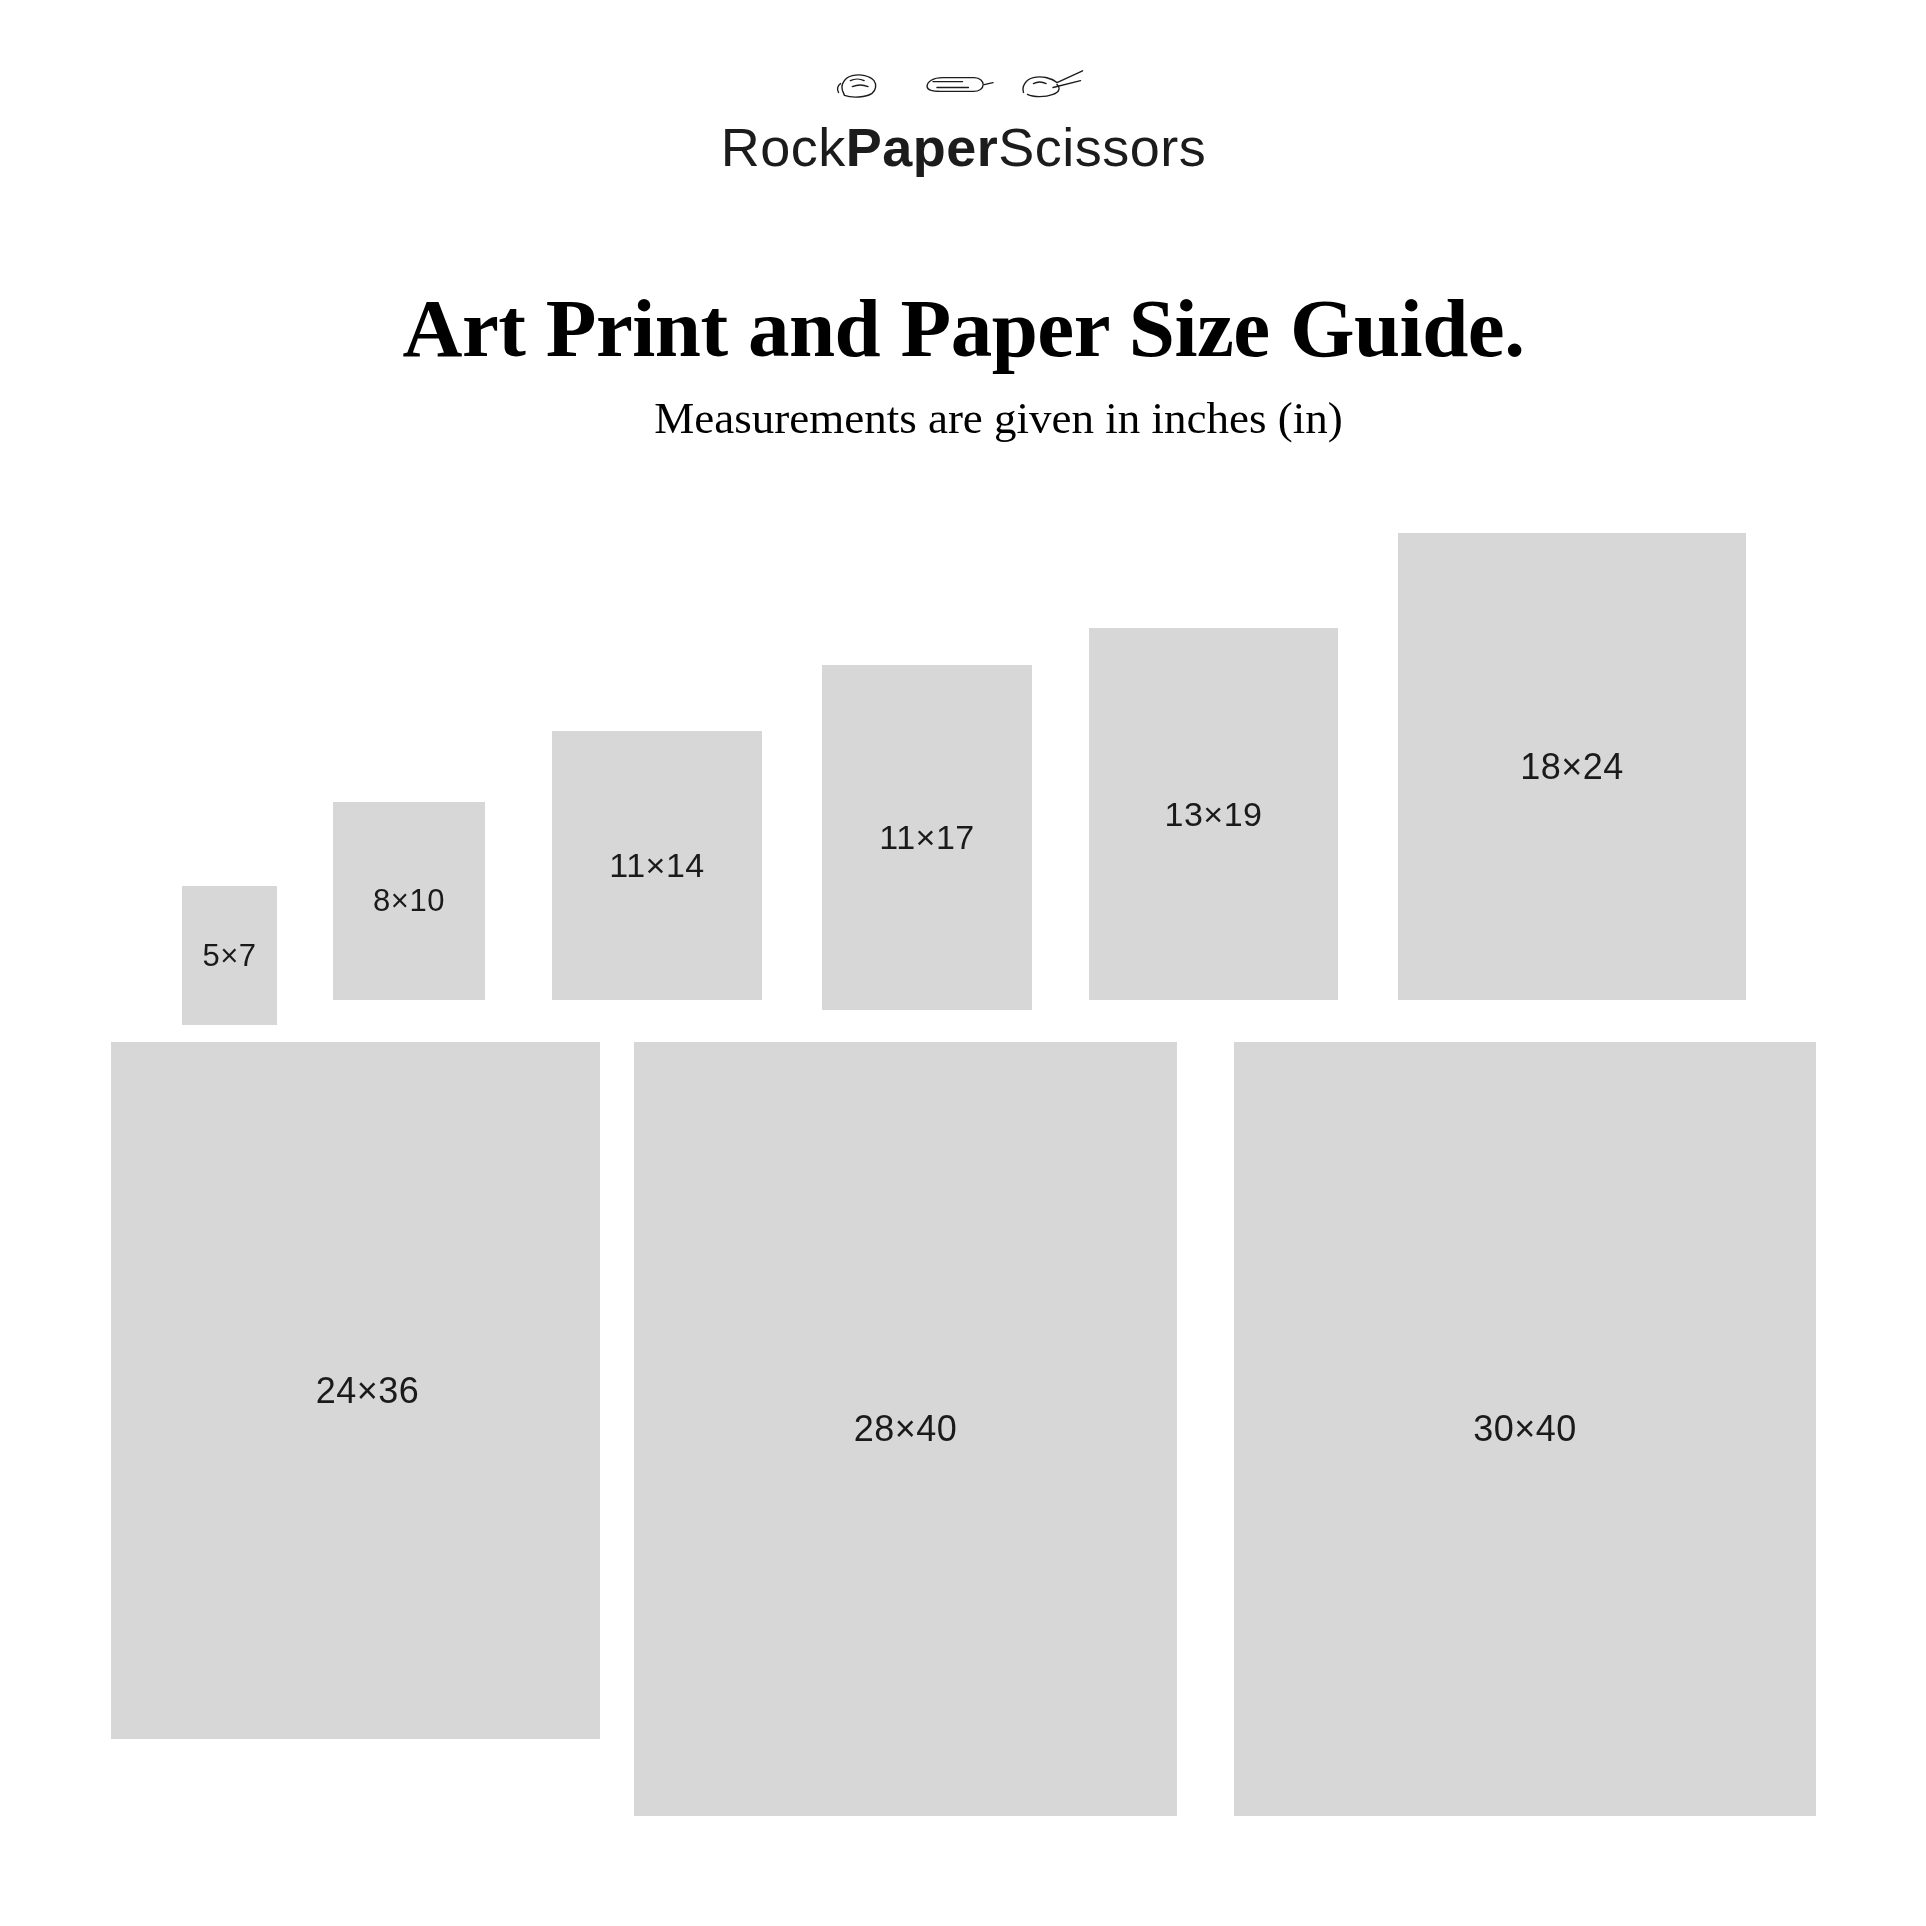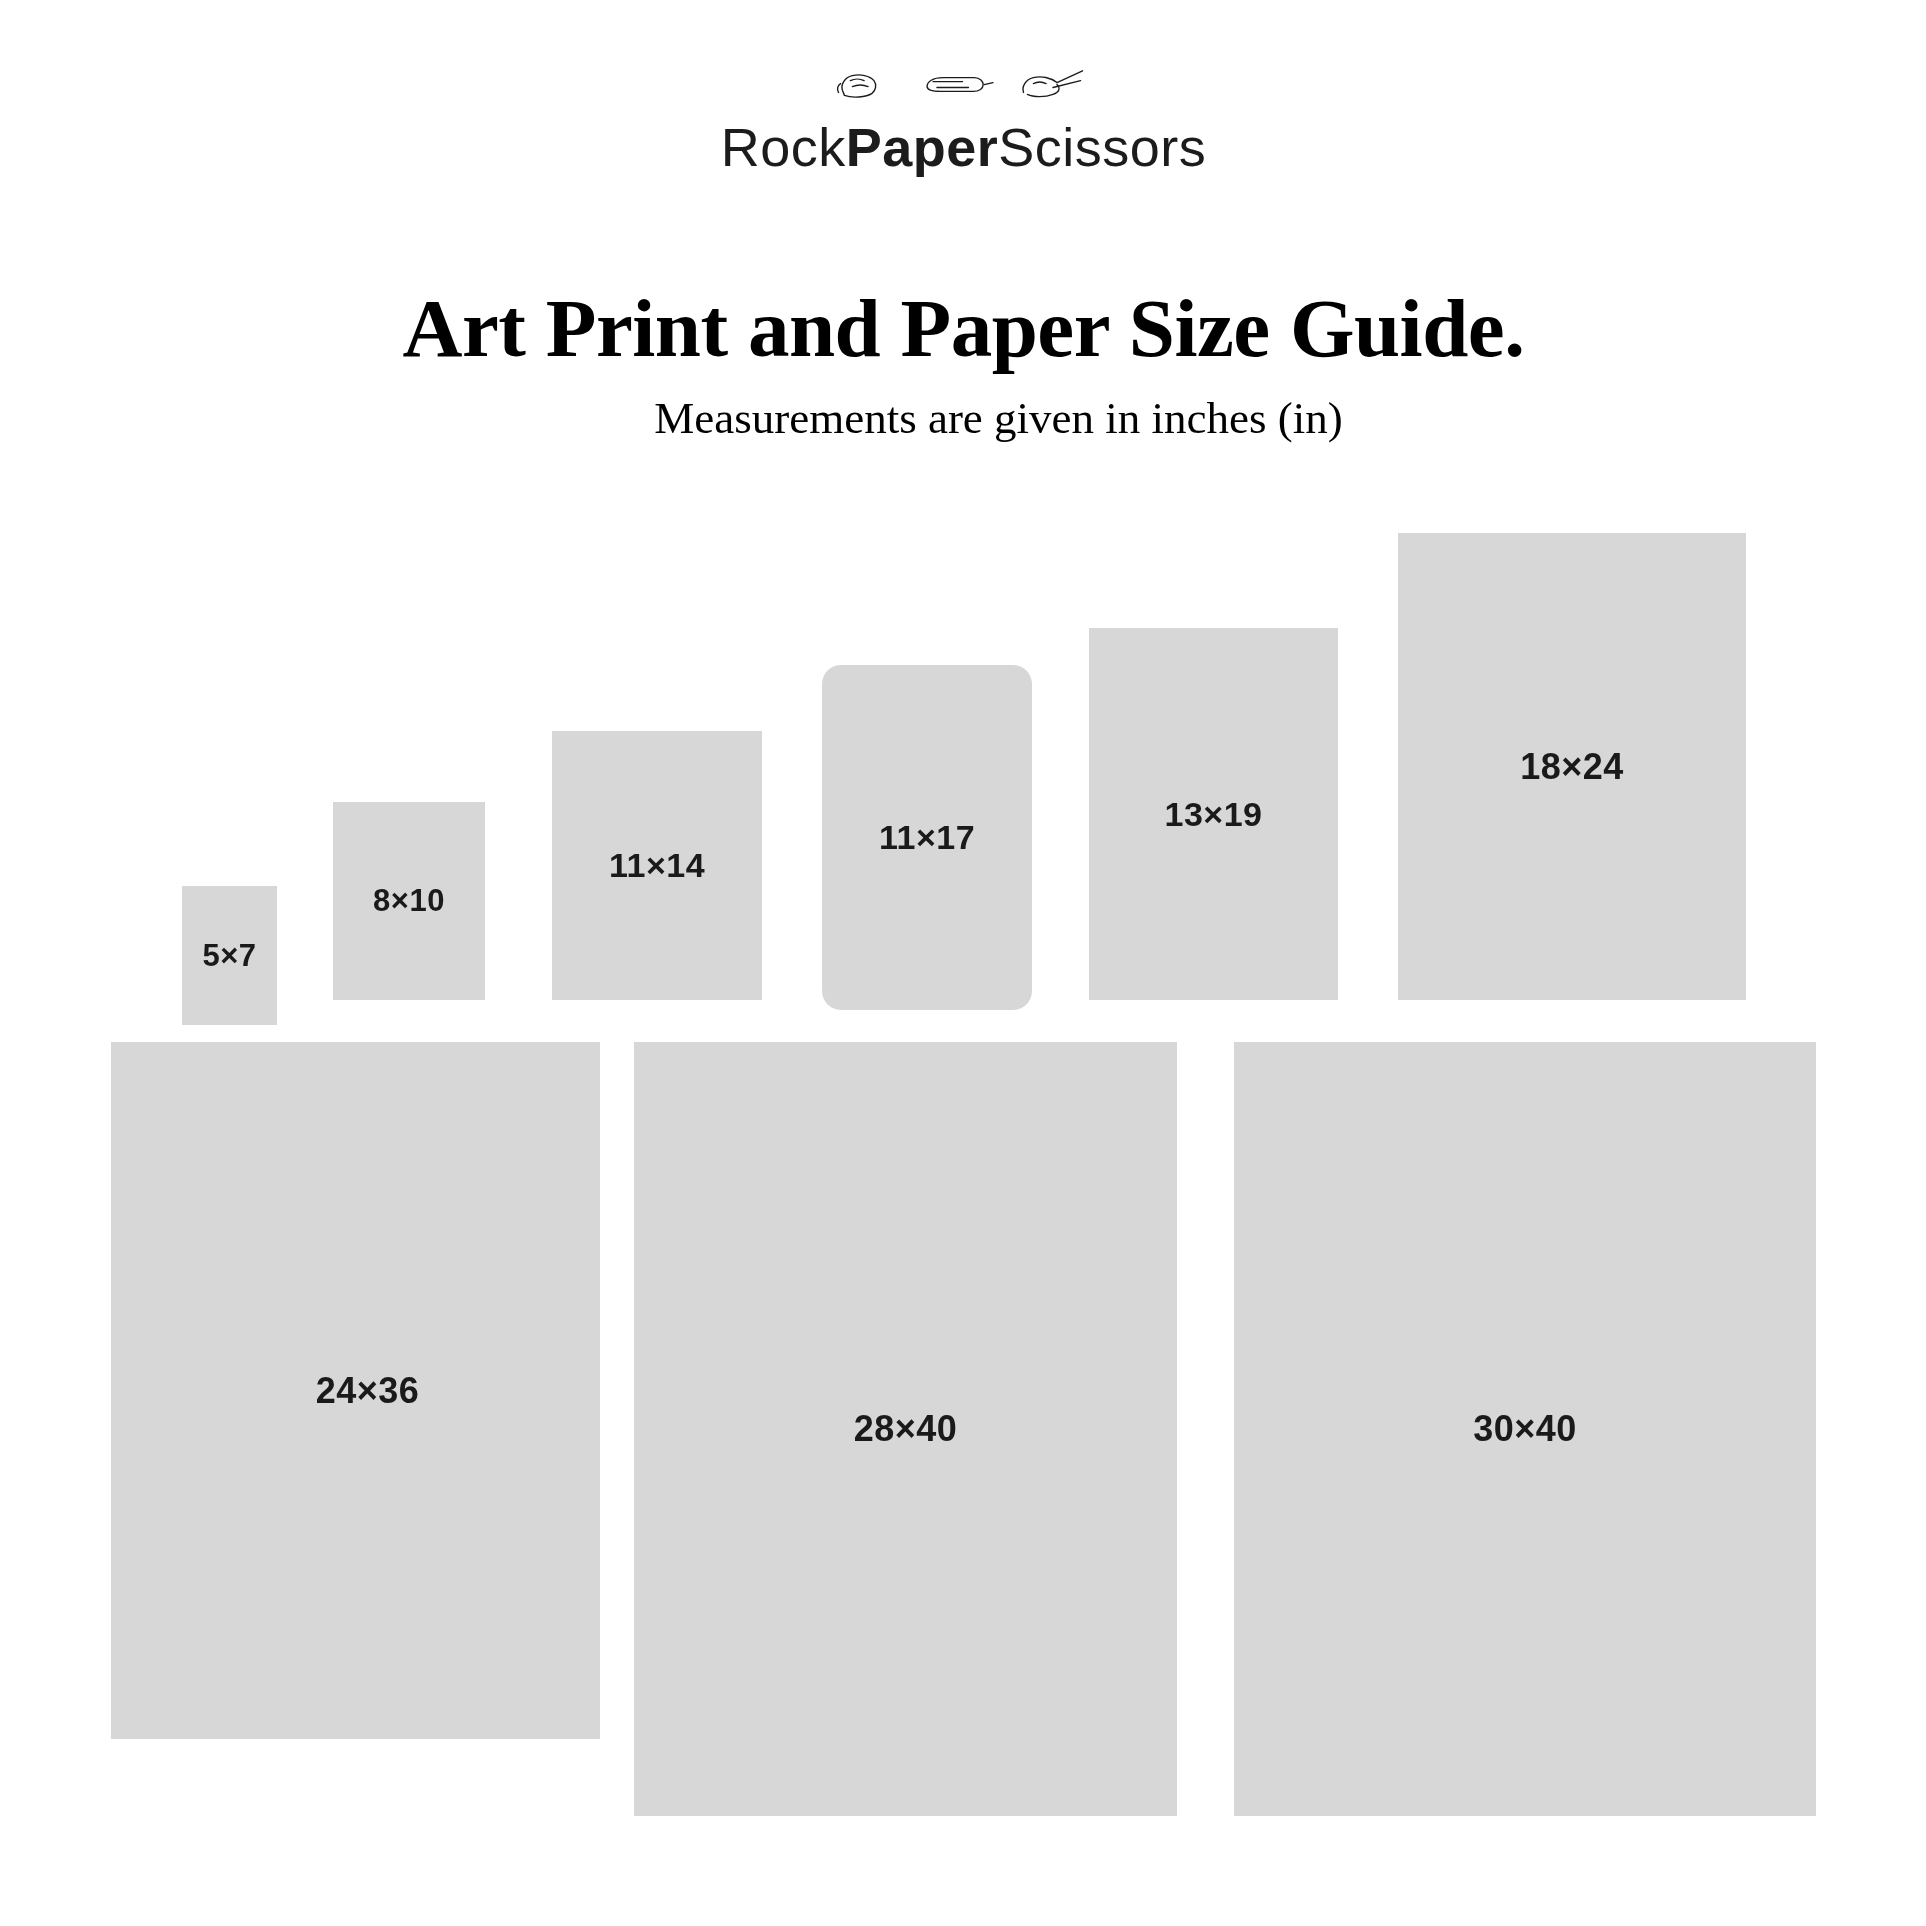--- a/index.html
+++ b/index.html
@@ -90,21 +90,20 @@
     display: flex;
     align-items: center;
     justify-content: center;
   }
   .swatch-label {
     font-family: "Liberation Sans", sans-serif;
     font-size: 34px;
     color: #1a1a1a;
     letter-spacing: 0.5px;
     white-space: nowrap;
-    font-weight: bold;
   }
   .swatch.small .swatch-label { font-size: 31px; }
   .swatch.big .swatch-label { font-size: 36px; }
 </style>
 </head>
 <body>
 
 <div class="page">
 
   <div class="brand">
@@ -141,21 +140,21 @@
     </div>
 
     <div class="swatch small" style="left:333px; top:287px; width:152px; height:198px;">
       <span class="swatch-label">8×10</span>
     </div>
 
     <div class="swatch" style="left:552px; top:216px; width:210px; height:269px;">
       <span class="swatch-label">11×14</span>
     </div>
 
-    <div class="swatch" style="left:822px; top:150px; width:210px; height:345px;border-radius:19px;">
+    <div class="swatch" style="left:822px; top:150px; width:210px; height:345px;">
       <span class="swatch-label">11×17</span>
     </div>
 
     <div class="swatch" style="left:1089px; top:113px; width:249px; height:372px;">
       <span class="swatch-label">13×19</span>
     </div>
 
     <div class="swatch big" style="left:1398px; top:18px; width:348px; height:467px;">
       <span class="swatch-label">18×24</span>
     </div>

